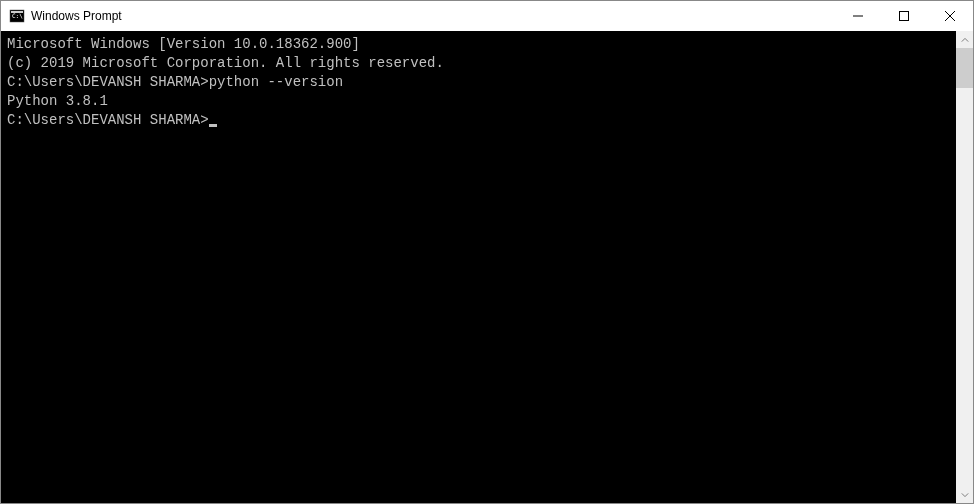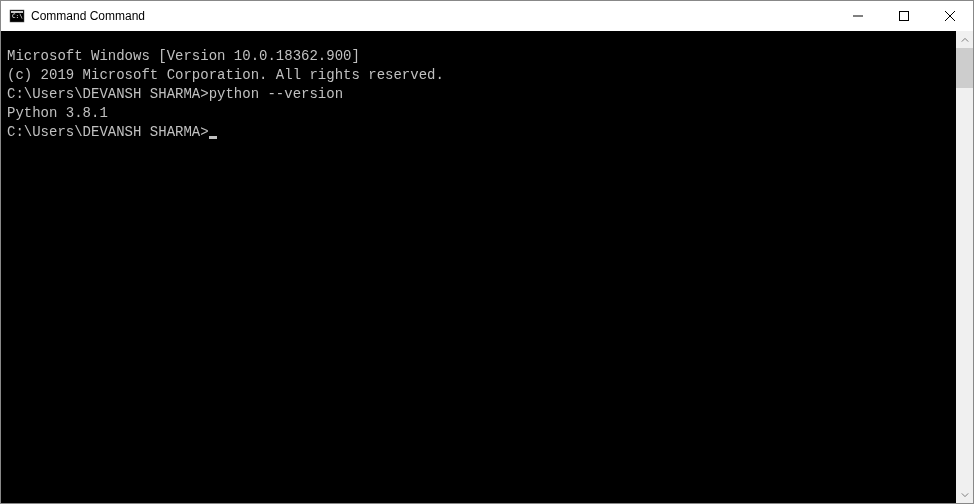--- a/index.html
+++ b/index.html
@@ -55,21 +55,21 @@
       height: 10px;
     }
     .terminal-area {
       position: relative;
       height: calc(100% - 30px);
       display: flex;
     }
     .terminal-content {
       flex: 1;
       background: #000000;
-      padding: 16px 6px;
+      padding: 4px 6px;
       font-family: Consolas, 'Courier New', monospace;
       font-size: 14px;
       line-height: 1.35;
       color: #c0c0c0;
       white-space: pre;
       overflow: hidden;
     }
     .prompt-line {
       display: inline;
     }
@@ -115,21 +115,21 @@
 <body>
 
 <div class="title-bar">
   <span class="title-icon">
     <svg viewBox="0 0 16 16">
       <rect x="1" y="2" width="14" height="12" fill="#000" stroke="#555" stroke-width="0.5"></rect>
       <rect x="2" y="3" width="12" height="2" fill="#ccc"></rect>
       <text x="3" y="10" font-size="6" fill="#fff" font-family="monospace">C:\</text>
     </svg>
   </span>
-  <span class="title-text">Command Command</span>
+  <span class="title-text">Windows Prompt</span>
   <div class="window-controls">
     <div class="window-btn">
       <svg viewBox="0 0 10 10">
           <line x1="0" y1="5" x2="10" y2="5" stroke="#000" stroke-width="1"></line>
         </svg>
     </div>
     <div class="window-btn">
       <svg viewBox="0 0 10 10">
           <rect x="0.5" y="0.5" width="9" height="9" fill="none" stroke="#000" stroke-width="1"></rect>
         </svg>

